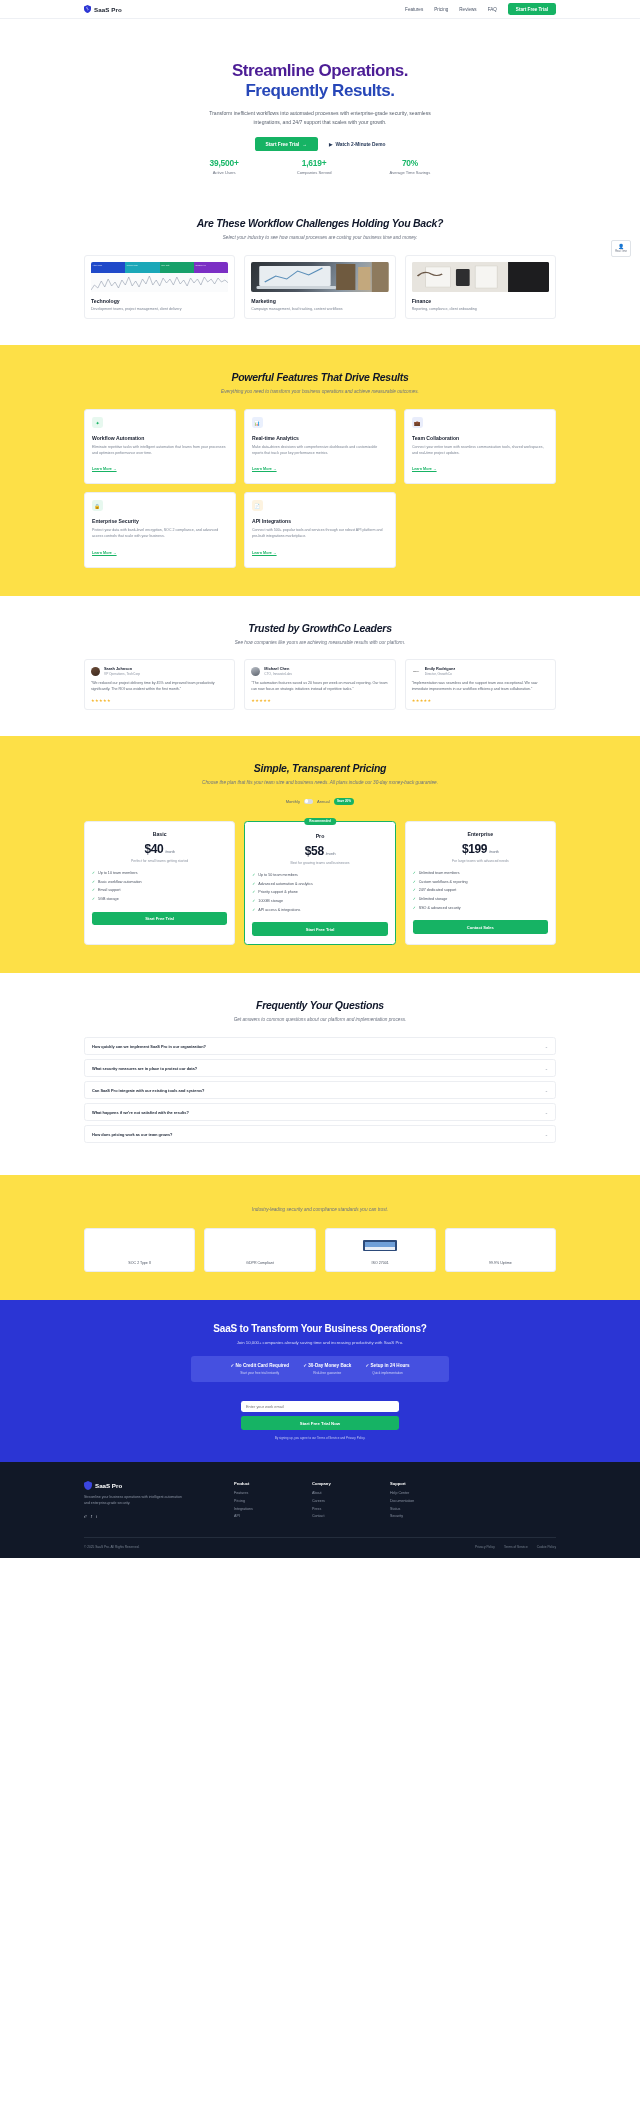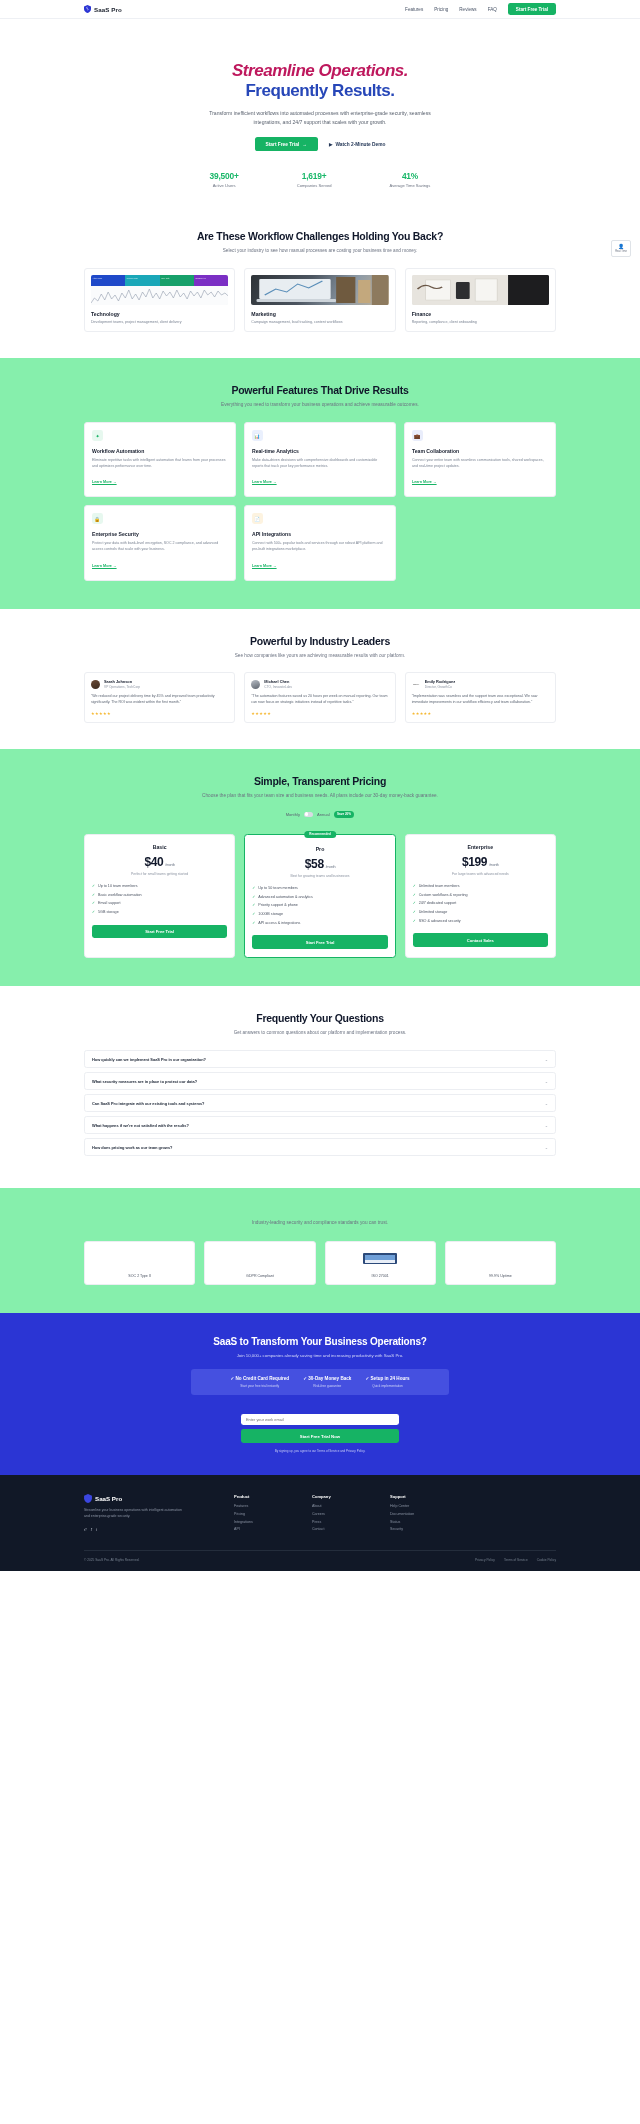--- a/index.html
+++ b/index.html
@@ -16,50 +16,50 @@
   .brand-logo { width:7px; height:8px; }
   .brand-name { font-size:6.2px; font-weight:bold; color:#1a202c; letter-spacing:.1px; }
   .nav-links { margin-left:auto; display:flex; align-items:center; gap:11px; }
   .nav-links a { font-size:4.6px; color:#4a5568; text-decoration:none; }
   .nav-cta { background:#16b364; color:#fff; font-size:4.6px; font-weight:bold;
              padding:3.6px 8px; border-radius:2.4px; border:none; }
 
   
   .hero { padding:42px 100px 0; text-align:center; background:#fff; }
   .hero h1 { font-size:17px; line-height:1.17; font-weight:bold; letter-spacing:-.45px; }
-  .h-l1 { color:#be185d; display:block;font-style:italic; }
+  .h-l1 { color:#4c1d95; display:block; }
   .h-l2 { color:#2747b8; display:block; }
   .h-l3 { color:#17b866; display:block; }
   .hero p { margin-top:8px; font-size:5.1px; line-height:1.72; color:#59616e;
             max-width:226px; margin-left:auto; margin-right:auto; }
   .hero-cta { margin-top:11px; display:flex; align-items:center; justify-content:center; gap:11px; }
   .btn-green { background:#16b364; color:#fff; font-size:4.8px; font-weight:bold;
                padding:4.6px 11px; border-radius:2.6px; border:none;
                display:inline-flex; align-items:center; gap:3px; }
   .btn-demo { display:inline-flex; align-items:center; gap:3px; font-size:4.8px;
               font-weight:bold; color:#253858; }
   .play { font-size:4.6px; color:#253858; }
 
-  .stats { margin-top:20px; display:flex; justify-content:center; gap:58px; }
+  .stats { margin-top:7px; display:flex; justify-content:center; gap:58px; }
   .stat { text-align:center; }
   .stat-v { font-size:8.4px; font-weight:bold; color:#18b768; letter-spacing:-.2px; }
   .stat-l { font-size:4.1px; color:#6b7280; margin-top:2px; }
 
   
   .side-widget { position:absolute; right:9px; top:240px; width:20px; height:17px;
                  border:1px solid #dfe3e8; border-radius:2px; background:#fff;
                  display:flex; flex-direction:column; align-items:center;
                  justify-content:center; gap:1px; }
   .side-widget .ic { font-size:5px; color:#2d3748; line-height:1; }
   .side-widget .tx { font-size:2.6px; color:#6b7280; }
 
   
   .sec { padding:26px 0 0; }
-  .sec-gray { background:#86efac; }
-  .sec-head { text-align:center; padding:0 120px; }
+  .sec-gray { background:#fde047; }
+  .sec-head { text-align:center; padding:0 120px;font-style:italic; }
   .sec-head h2 { font-size:10.5px; font-weight:bold; color:#10172a; letter-spacing:-.25px; }
   .sec-head p { margin-top:5px; font-size:4.7px; line-height:1.68; color:#6b7280;
                 max-width:240px; margin-left:auto; margin-right:auto; }
 
   
   .ind-grid { display:flex; gap:9px; padding:13px 84px 26px; }
   .ind-card { flex:1; background:#fff; border:1px solid #eceef2; border-radius:3px; padding:6px; }
   .ind-img { height:30px; border-radius:2px; overflow:hidden; position:relative; }
   .ind-title { font-size:5.2px; font-weight:bold; margin-top:6px; color:#151c2c; }
   .ind-desc { font-size:3.6px; line-height:1.55; color:#7b8493; margin-top:2.5px; }
@@ -221,21 +221,21 @@
     <div class="stats">
       <div class="stat">
         <div class="stat-v">39,500+</div>
         <div class="stat-l">Active Users</div>
       </div>
       <div class="stat">
         <div class="stat-v">1,619+</div>
         <div class="stat-l">Companies Served</div>
       </div>
       <div class="stat">
-        <div class="stat-v">41%</div>
+        <div class="stat-v">70%</div>
         <div class="stat-l">Average Time Savings</div>
       </div>
     </div>
   </div>
 
   <div class="side-widget">
     <span class="ic">👤</span>
     <span class="tx">Real Time</span>
   </div>
 
@@ -343,21 +343,21 @@
         <div class="feat-title">API Integrations</div>
         <div class="feat-desc">Connect with 500+ popular tools and services through our robust API platform and pre-built integrations marketplace.</div>
         <a class="learn" href="#">Learn More →</a>
       </div>
       <div style="width:calc((100% - 16px)/3);"></div>
     </div>
   </div>
 
   <div class="sec">
     <div class="sec-head">
-      <h2>Powerful by Industry Leaders</h2>
+      <h2>Trusted by GrowthCo Leaders</h2>
       <p>See how companies like yours are achieving measurable results with our platform.</p>
     </div>
     <div class="tst-grid">
       <div class="tst-card">
         <div class="tst-top">
           <div class="ava ava-1"></div>
           <div>
             <div class="tst-name">Sarah Johnson</div>
             <div class="tst-role">VP Operations, TechCorp</div>
           </div>

